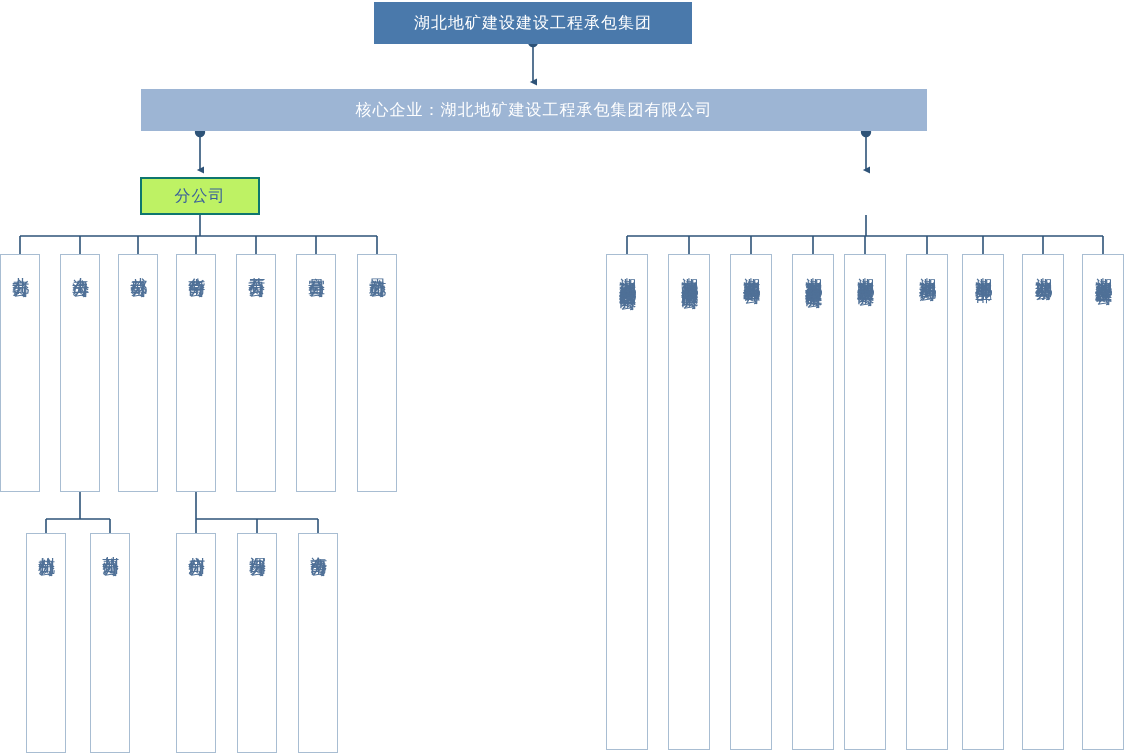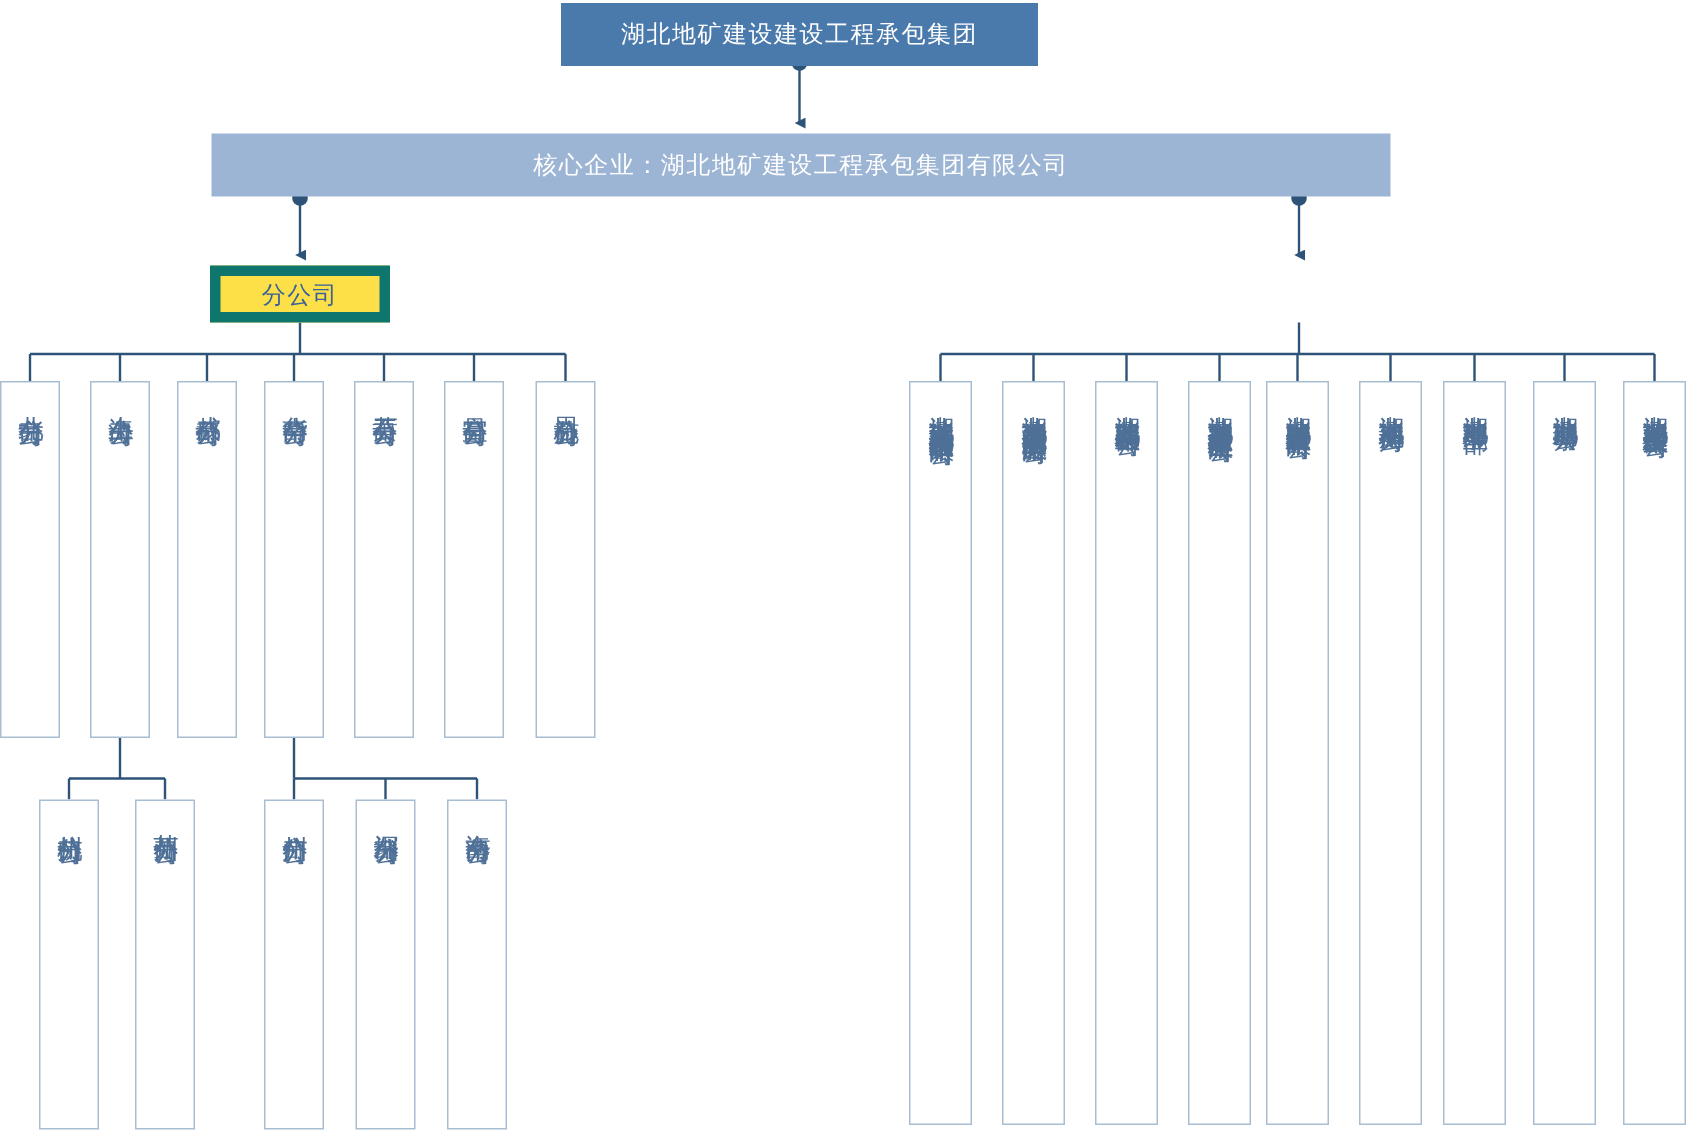--- a/index.html
+++ b/index.html
@@ -61,24 +61,24 @@
     letter-spacing: 1px;
     white-space: nowrap;
     font-family: Liberation Serif, serif;
   }
 
   
   .node-cat {
     position: absolute;
     top: 177px;
     width: 120px; height: 38px;
-    background: #fde047;
-    border: 7px solid #0f766e;
-    display: flex;
-    align-items: flex-end;
+    background: #bef264;
+    border: 2px solid #0f766e;
+    display: flex;
+    align-items: center;
     justify-content: center;
     box-sizing: border-box;
   }
   .node-cat .lbl {
     color: #3b6199;
     font-size: 16px;
     letter-spacing: 1px;
     white-space: nowrap;
   }
   #cat-branch { left: 140px; }

